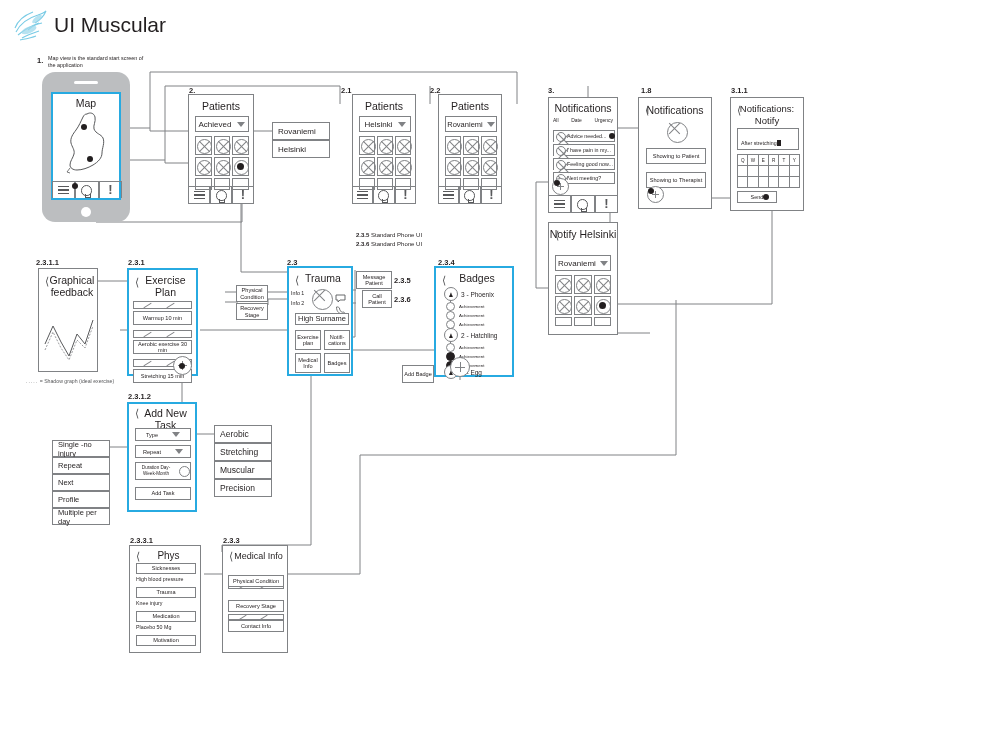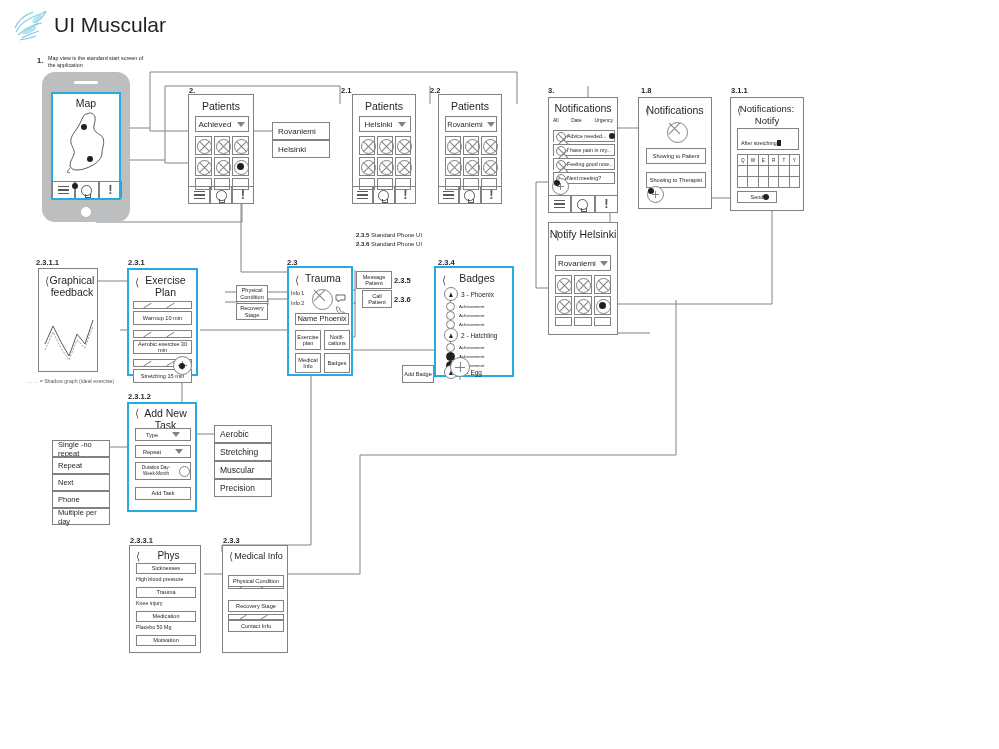--- a/index.html
+++ b/index.html
@@ -574,21 +574,21 @@
     <div class="abs" style="left:46px;top:21px;width:11px;height:9px;">
       <svg viewBox="0 0 11 9" width="11" height="9">
           <path d="M1 1 h9 v5 h-5 l-2 2 v-2 h-2 z" fill="none" stroke="#58595b" stroke-width="0.9"></path>
         </svg>
     </div>
     <div class="abs" style="left:46px;top:34px;width:11px;height:10px;">
       <svg viewBox="0 0 11 10" width="11" height="10">
           <path d="M1.5 1 c0 5 3 7 7.5 7.5 c0.5 -1 0.5 -2 0 -2.5 c-1 0 -2 0.5 -2.5 0 c-1.5 -1.5 -2 -2.5 -2 -4 c-0.5 -0.5 -2 -1.5 -3 -1Z" fill="none" stroke="#58595b" stroke-width="0.8"></path>
         </svg>
     </div>
-    <div class="abs btn big" style="left:6px;top:45px;width:54px;height:12px;font-size:7.5px;">Name Phoenix</div>
+    <div class="abs btn big" style="left:6px;top:45px;width:54px;height:12px;font-size:7.5px;">High Surname</div>
     <div class="abs btn" style="left:6px;top:62px;width:26px;height:20px;">Exercise plan</div>
     <div class="abs btn" style="left:35px;top:62px;width:26px;height:20px;">Notifi- cations</div>
     <div class="abs btn" style="left:6px;top:85px;width:26px;height:20px;">Medical Info</div>
     <div class="abs btn" style="left:35px;top:85px;width:26px;height:20px;">Badges</div>
   </div>
   <div class="abs btn" style="left:236px;top:285px;width:32px;height:17px;">Physical Condition</div>
   <div class="abs btn" style="left:236px;top:303px;width:32px;height:17px;">Recovery Stage</div>
   <div class="abs btn" style="left:356px;top:271px;width:36px;height:18px;">Message Patient</div>
   <div class="abs lbl" style="left:394px;top:276px;">2.3.5</div>
   <div class="abs btn" style="left:362px;top:290px;width:30px;height:18px;">Call Patient</div>
@@ -652,24 +652,24 @@
       <span>Repeat</span>
       <span class="caret" style="margin-left:14px;"></span>
     </div>
     <div class="abs field" style="left:6px;top:58px;width:56px;height:18px;font-size:4.6px;text-align:center;line-height:6px;">
       <span style="max-width:40px;">Duration Day-Week-Month</span>
       <span style="margin-left:3px;border:1px solid #808285;border-radius:50%;width:9px;height:9px;display:inline-block;position:relative;"></span>
     </div>
     <div class="abs btn" style="left:6px;top:83px;width:56px;height:13px;">Add Task</div>
   </div>
 
-  <div class="abs rowbtn" style="left:52px;top:440px;width:58px;height:17px;font-size:7.5px;">Single -no repeat</div>
+  <div class="abs rowbtn" style="left:52px;top:440px;width:58px;height:17px;font-size:7.5px;">Single -no injury</div>
   <div class="abs rowbtn" style="left:52px;top:457px;width:58px;height:17px;font-size:7.5px;">Repeat</div>
   <div class="abs rowbtn" style="left:52px;top:474px;width:58px;height:17px;font-size:7.5px;">Next</div>
-  <div class="abs rowbtn" style="left:52px;top:491px;width:58px;height:17px;font-size:7.5px;">Phone</div>
+  <div class="abs rowbtn" style="left:52px;top:491px;width:58px;height:17px;font-size:7.5px;">Profile</div>
   <div class="abs rowbtn" style="left:52px;top:508px;width:58px;height:17px;font-size:7.5px;">Multiple per day</div>
 
   <div class="abs rowbtn" style="left:214px;top:425px;width:58px;height:18px;">Aerobic</div>
   <div class="abs rowbtn" style="left:214px;top:443px;width:58px;height:18px;">Stretching</div>
   <div class="abs rowbtn" style="left:214px;top:461px;width:58px;height:18px;">Muscular</div>
   <div class="abs rowbtn" style="left:214px;top:479px;width:58px;height:18px;">Precision</div>
 
   <div class="lbl" style="left:130px;top:536px;">2.3.3.1</div>
   <div class="abs card" style="left:129px;top:545px;width:72px;height:108px;">
     <div class="back-chev" style="top:5px;">⟨</div>

